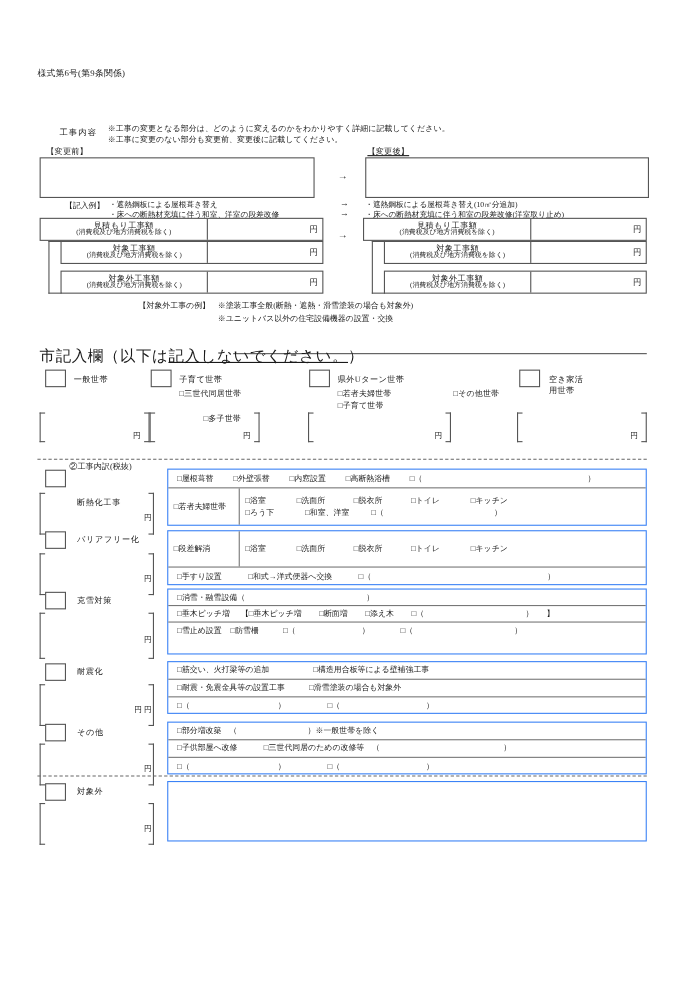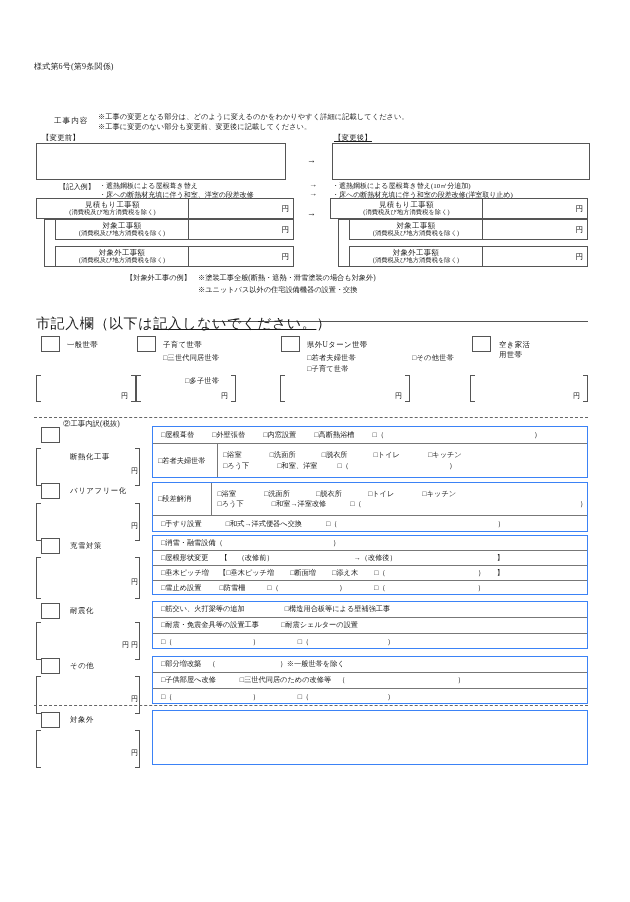--- a/index.html
+++ b/index.html
@@ -400,23 +400,20 @@
     <span></span>
     <span class="yen" style="bottom:10px; right:2px;">円</span>
   </div>
   <div class="rbox" style="top:482px; height:50px;">
     <div class="rrow" style="height:33px;">
       <div class="sub-name" style="width:62px;">□段差解消</div>
       <div class="sub-body">
         <div class="ln">
           <span style="margin-right:28px;">□浴室</span><span style="margin-right:26px;">□洗面所</span><span style="margin-right:26px;">□脱衣所</span><span style="margin-right:28px;">□トイレ</span><span>□キッチン</span>
         </div>
-        <div class="ln">
-          <span style="margin-right:28px;">□ろう下</span><span style="margin-right:24px;">□和室→洋室改修</span><span>□（</span><span style="margin-left:218px;">）</span>
-        </div>
       </div>
     </div>
     <div class="rrow" style="height:16px;">
       <div class="sub-body">
         <div class="ln">
           <span style="margin-right:24px;">□手すり設置</span><span style="margin-right:24px;">□和式→洋式便器へ交換</span><span>□（</span><span style="margin-left:160px;">）</span>
         </div>
       </div>
     </div>
   </div>
@@ -433,35 +430,28 @@
     <div class="rrow" style="height:15px;">
       <div class="sub-body">
         <div class="ln">
           <span>□消雪・融雪設備（</span><span style="margin-left:110px;">）</span>
         </div>
       </div>
     </div>
     <div class="rrow" style="height:15px;">
       <div class="sub-body">
         <div class="ln">
-          <span style="margin-right:12px;">□屋根形状変更</span><span style="margin-right:10px;">【</span><span>（改修前）</span><span style="margin-left:80px;">→（改修後）</span><span style="margin-left:100px;">】</span>
+          <span style="margin-right:10px;">□垂木ピッチ増</span><span style="margin-right:16px;">【□垂木ピッチ増</span><span style="margin-right:16px;">□断面増</span><span style="margin-right:16px;">□添え木</span><span>□（</span><span style="margin-left:92px;">）</span><span style="margin-left:12px;">】</span>
         </div>
       </div>
     </div>
     <div class="rrow" style="height:15px;">
       <div class="sub-body">
         <div class="ln">
-          <span style="margin-right:10px;">□垂木ピッチ増</span><span style="margin-right:16px;">【□垂木ピッチ増</span><span style="margin-right:16px;">□断面増</span><span style="margin-right:16px;">□添え木</span><span>□（</span><span style="margin-left:92px;">）</span><span style="margin-left:12px;">】</span>
-        </div>
-      </div>
-    </div>
-    <div class="rrow" style="height:15px;">
-      <div class="sub-body">
-        <div class="ln">
-          <span style="margin-right:18px;">□雪止め設置</span><span style="margin-right:22px;">□防雪柵</span><span>□（</span><span style="margin-left:60px;">）</span><span style="margin-left:28px;">□（</span><span style="margin-left:92px;">）</span>
+          <span style="margin-right:8px;">□雪止め設置</span><span style="margin-right:22px;">□防雪柵</span><span>□（</span><span style="margin-left:60px;">）</span><span style="margin-left:28px;">□（</span><span style="margin-left:92px;">）</span>
         </div>
       </div>
     </div>
   </div>
 
   <div class="cat-check" style="left:41px; top:603px;"></div>
   <div class="cat-label" style="left:70px; top:606px;">耐震化</div>
   <div class="abs brk" style="left:36px; top:622px; width:104px; height:38px;">
     <div class="lb" style="height:38px;"></div>
     <div class="rb" style="height:38px;"></div>
@@ -473,21 +463,21 @@
     <div class="rrow" style="height:16px;">
       <div class="sub-body">
         <div class="ln">
           <span style="margin-right:40px;">□筋交い、火打梁等の追加</span><span>□構造用合板等による壁補強工事</span>
         </div>
       </div>
     </div>
     <div class="rrow" style="height:16px;">
       <div class="sub-body">
         <div class="ln">
-          <span style="margin-right:22px;">□耐震・免震金具等の設置工事</span><span>□耐震シェルターの設置</span>
+          <span style="margin-right:22px;">□耐震・免震金具等の設置工事</span><span>□滑雪塗装の場合も対象外</span>
         </div>
       </div>
     </div>
     <div class="rrow" style="height:16px;">
       <div class="sub-body">
         <div class="ln">
           <span>□（</span><span style="margin-left:80px;">）</span><span style="margin-left:38px;">□（</span><span style="margin-left:78px;">）</span>
         </div>
       </div>
     </div>

